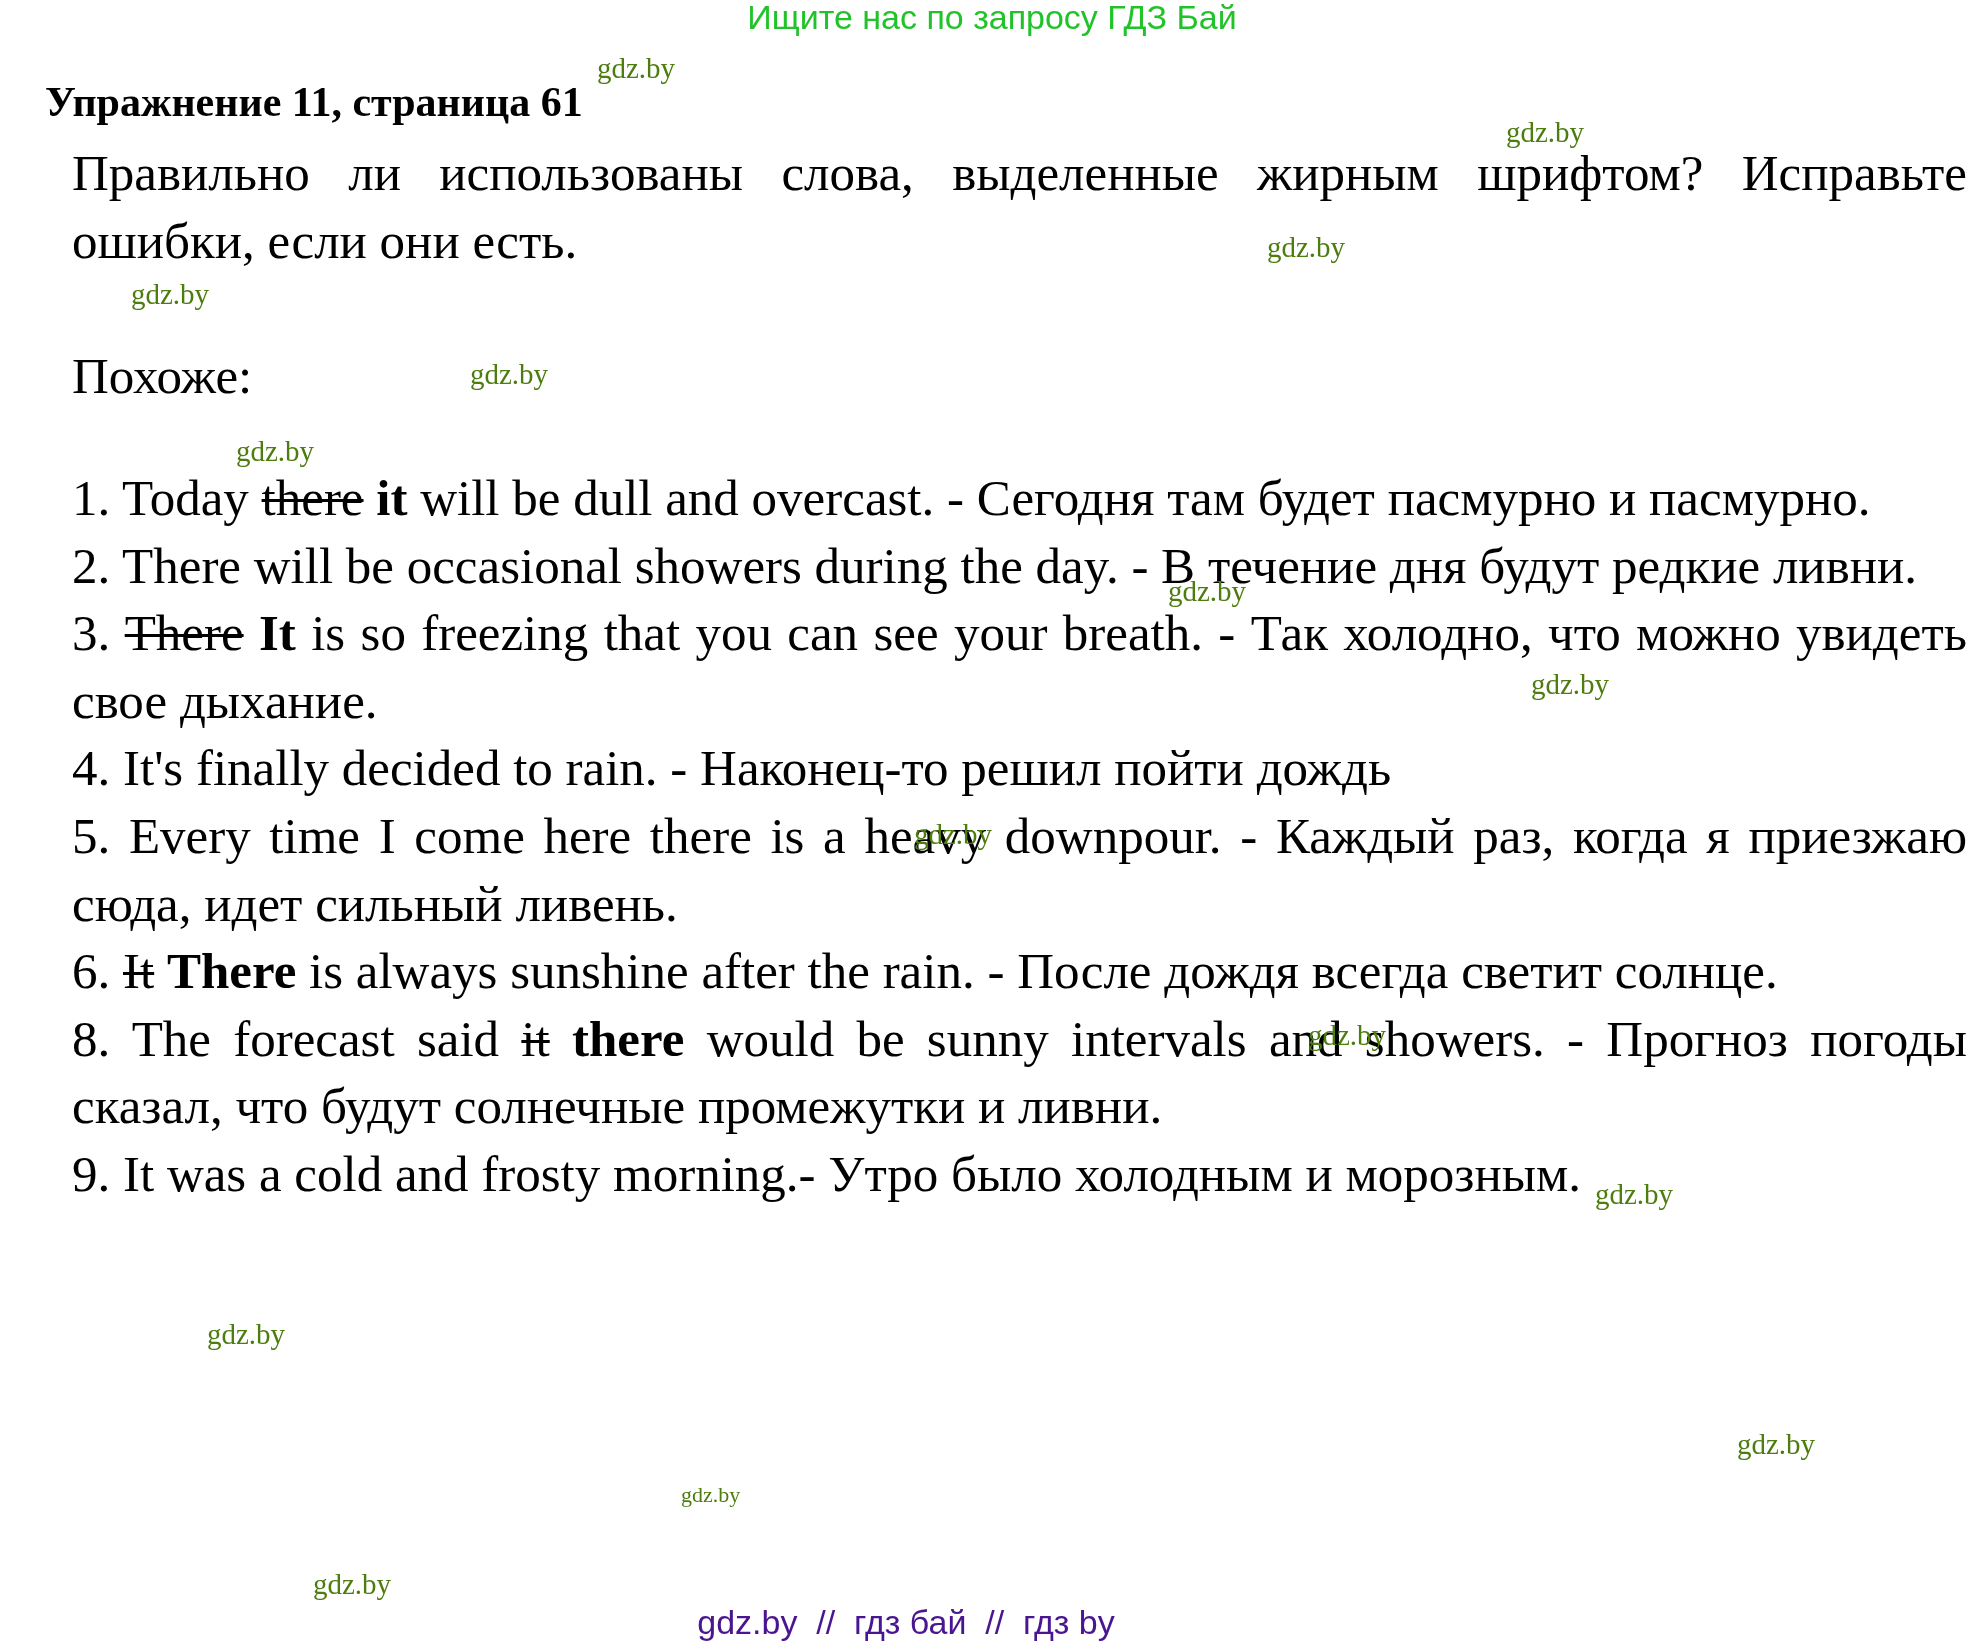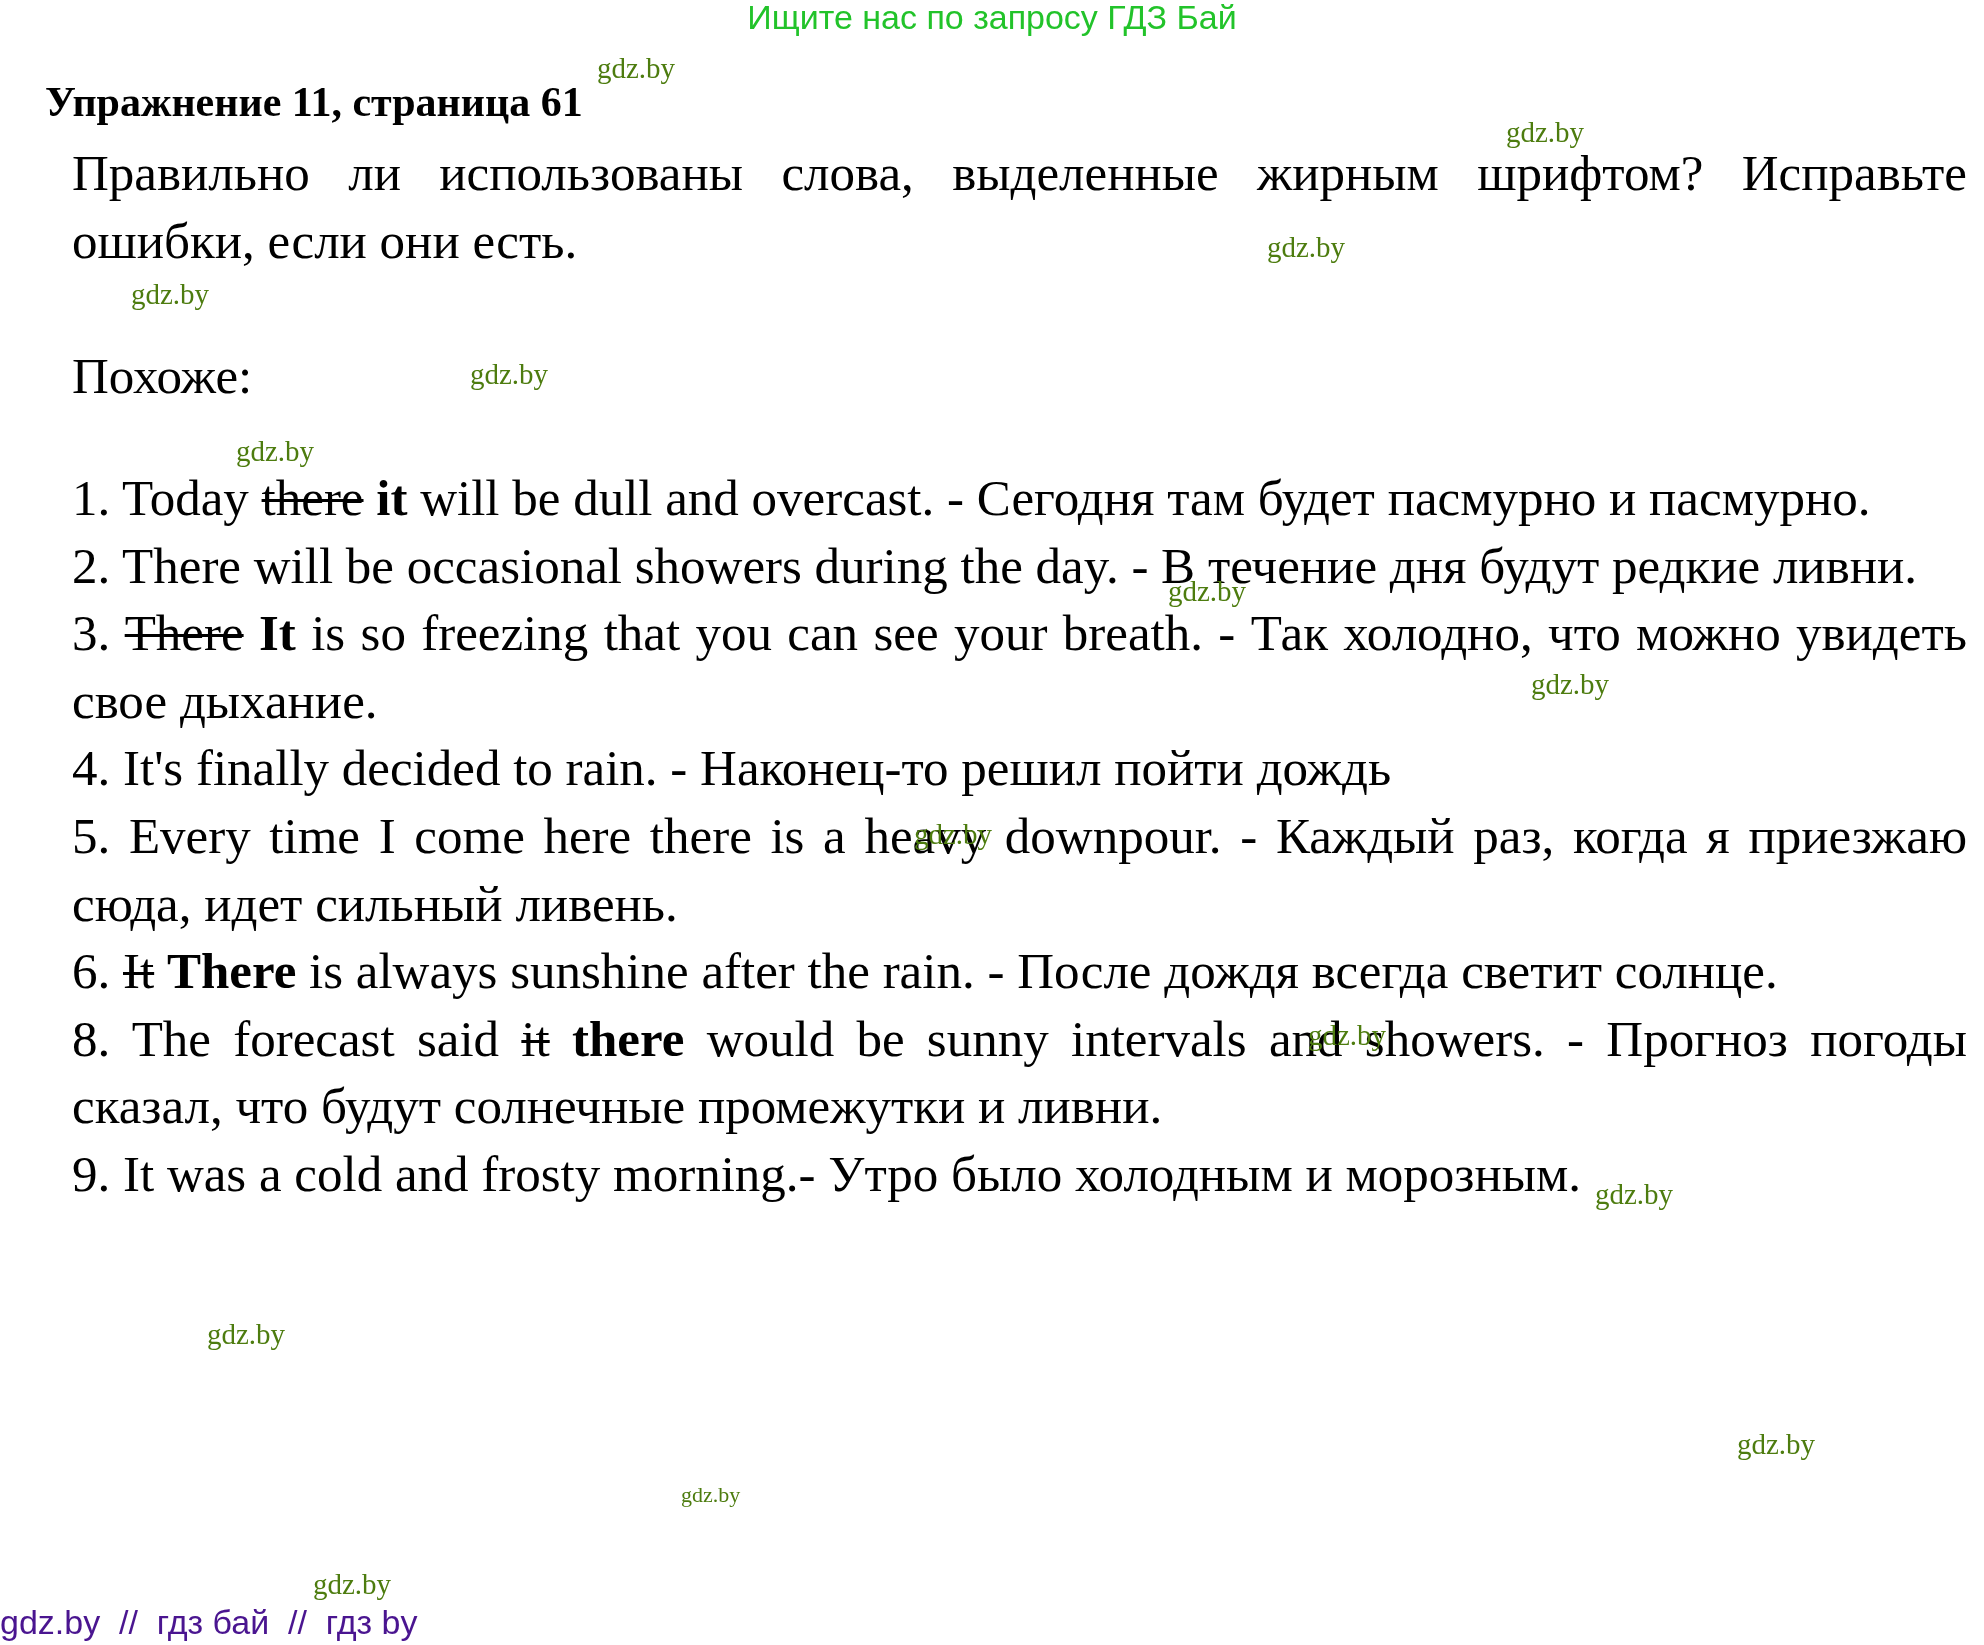--- a/index.html
+++ b/index.html
@@ -5,21 +5,21 @@
   html, body { margin: 0; padding: 0; background: #ffffff; }
   body {
     width: 1984px; height: 1645px; position: relative; overflow: hidden;
     font-family: "Liberation Serif", serif; color: #000;
   }
   .promo-top {
     position: absolute; left: 0; width: 1984px; top: -2px; text-align: center;
     font-family: "Liberation Sans", sans-serif; font-size: 34px; color: #22c32a;
   }
   .promo-bottom {
-    position: absolute; left: 0; width: 1812px; top: 1603px; 
+    position: absolute; left: 0; width: 1812px; top: 1603px; text-align: center;
     font-family: "Liberation Sans", sans-serif; font-size: 34px; color: #4a1590;
     white-space: pre;
   }
   .title {
     position: absolute; left: 45px; top: 72px;
     font-size: 42px; font-weight: bold; line-height: 60px;
   }
   .text {
     position: absolute; left: 45px; width: 1895px;
     font-size: 51px; line-height: 67.6px; margin-left: 27px;

